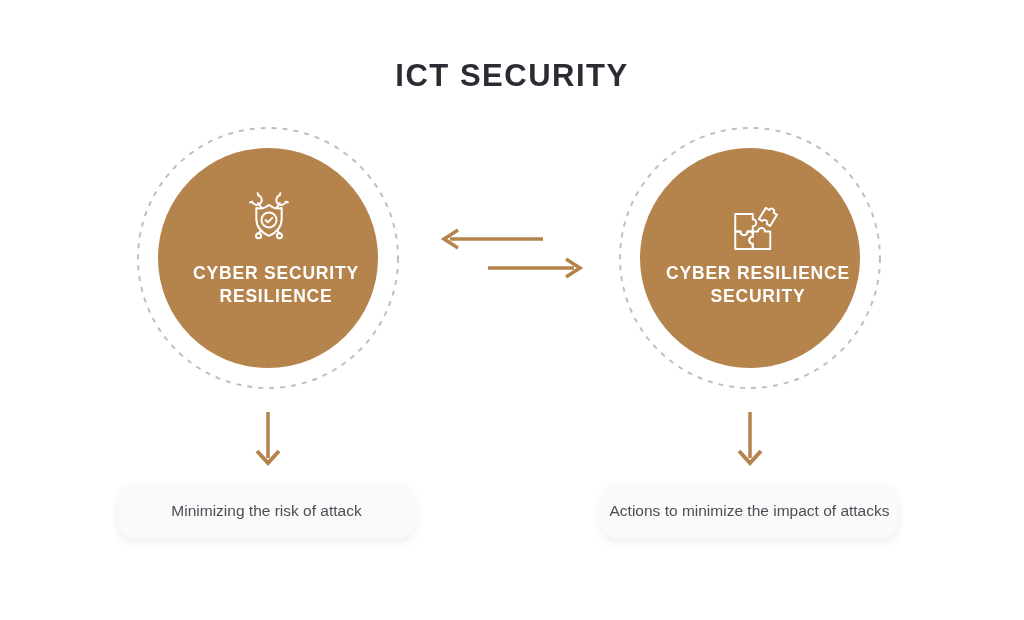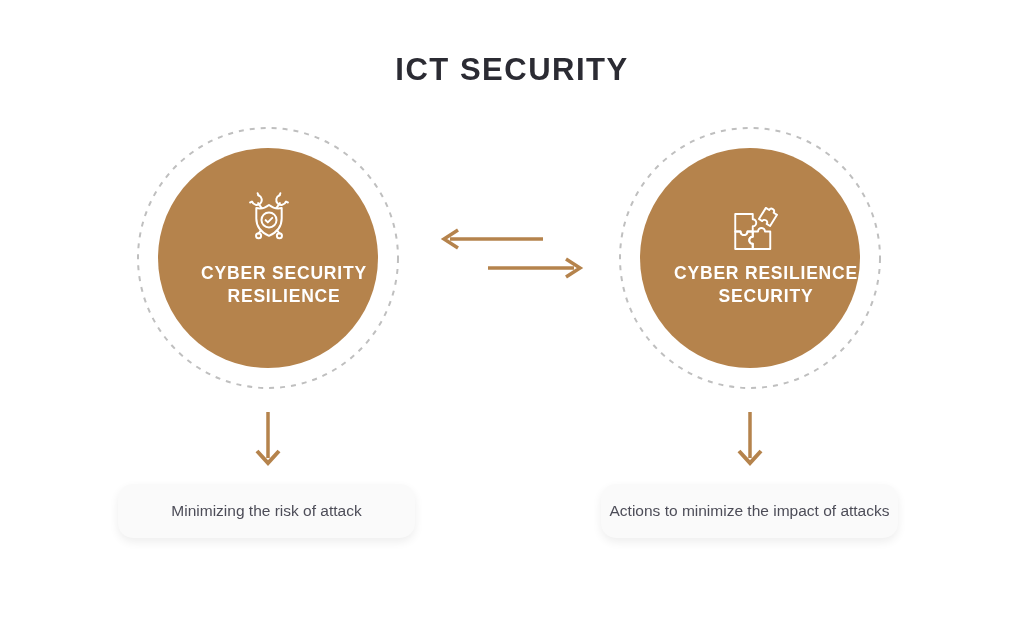--- a/index.html
+++ b/index.html
@@ -5,41 +5,41 @@
   html,body{margin:0;padding:0;background:#ffffff;}
   .stage{
     position:relative;
     width:1024px;height:620px;
     background:#ffffff;
     font-family:"Liberation Sans", sans-serif;
     overflow:hidden;
   }
   .title{
     position:absolute;
-    left:0;right:0;top:52px;
+    left:0;right:0;top:58px;
     margin:0;
     text-align:center;
     font-size:31px;
     font-weight:bold;
     letter-spacing:1.5px;
     color:#2B2B33;
   }
   .node{
     position:absolute;
     width:280px;height:280px;
   }
   .node-left{left:128px;top:118px;}
   .node-right{left:610px;top:118px;text-decoration:underline;}
   .node svg.rings{position:absolute;left:0;top:0;}
   .node .icon{position:absolute;}
   .node-left .icon{left:112px;top:72px;}
   .node-right .icon{left:120px;top:89px;}
   .node-label{
     position:absolute;
-    left:16px;top:144px;
+    left:8px;top:144px;
     width:280px;
     text-align:center;
     color:#FFFFFF;
     font-size:17.5px;
     font-weight:bold;
     letter-spacing:.8px;
     line-height:23px;
   }
   .arrows{
     position:absolute;left:0;top:0;

